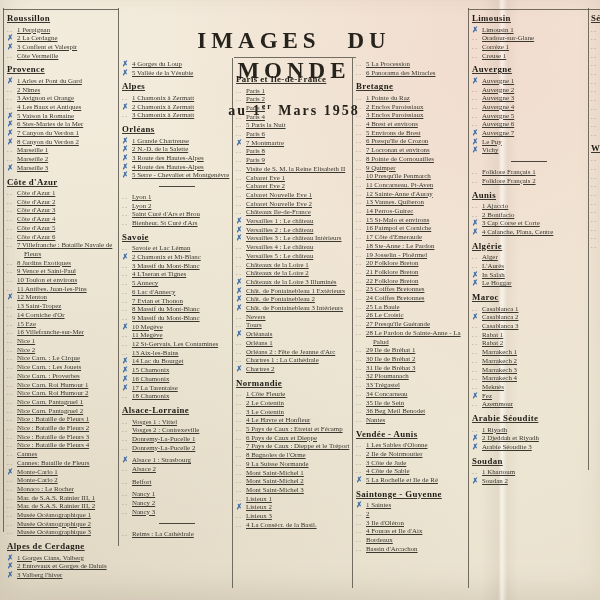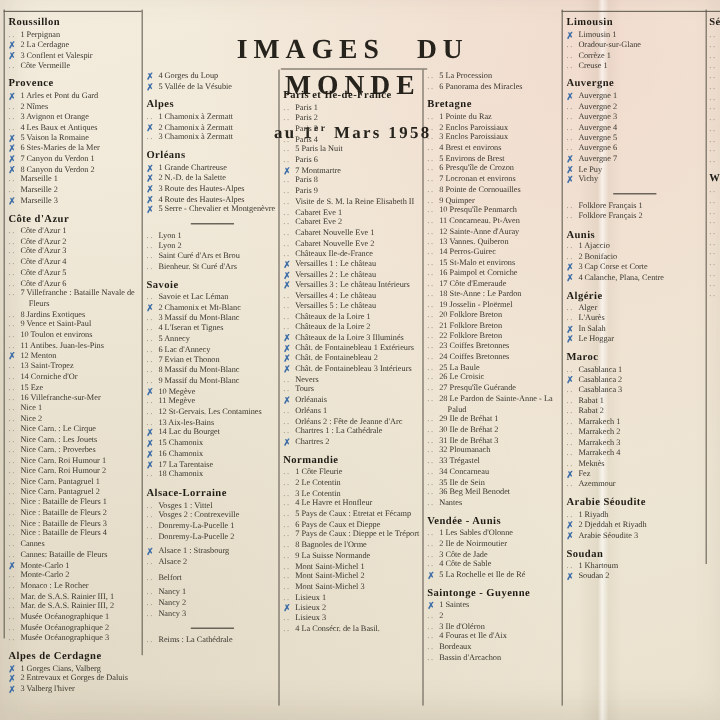--- a/index.html
+++ b/index.html
@@ -20,21 +20,21 @@
 
   .masthead { position:absolute; left:118px; top:10px; width:352px; text-align:center; }
   .masthead h1 { margin:16px; font-size:23px; line-height:30px; font-weight:bold;
     letter-spacing:5px; word-spacing:16px; color:#26231d; }
   .masthead .subtitle { font-size:14px; font-weight:bold; letter-spacing:2px; color:#26231d; margin-top:1px; }
   .masthead .subtitle sup { font-size:8px;margin-top:28px; }
 
   .vrule { position:absolute; width:1px; background:#5c574c; opacity:0.85; }
   .hrule { position:absolute; height:1px; background:#5c574c; opacity:0.85; }
 
-  .col { position:absolute; font-size:6.9px; line-height:8.7px; }
+  .col { position:absolute; font-size:6.9px; line-height:8.7px;text-decoration:underline; }
   .col1 { left:7px;   top:13px; width:110px; }
   .col2 { left:122px; top:60px; width:109px; }
   .col3 { left:236px; top:74px; width:114px; }
   .col4 { left:356px; top:60px; width:110px; }
   .col5 { left:472px; top:13px; width:113px; }
   .col6 { left:591px; top:13px; width:60px; }
 
   .sec-header { font-weight:bold; font-size:8.8px; line-height:10px; letter-spacing:0.4px;
     color:#1f1c16; margin:4px 0 2.5px; }
   .col .sec-header:first-child { margin-top:0; }

